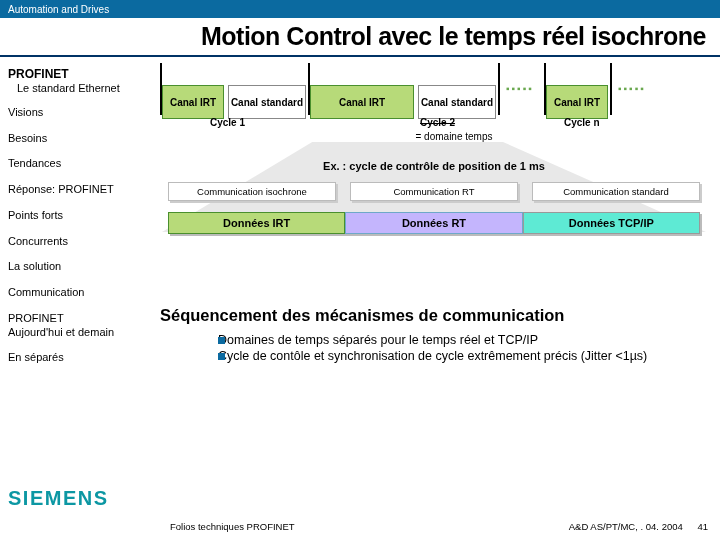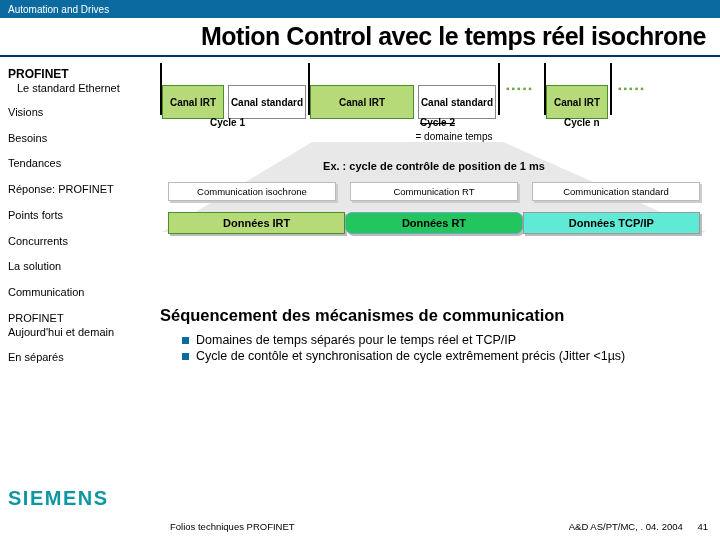--- a/index.html
+++ b/index.html
@@ -29,26 +29,26 @@
   .eqdom { text-align: center; font-size: 10px; margin-top: 0; }
 
   .trapezoid { position: relative; width: 100%; height: 90px; margin-top: 4px; }
   .trap-svg { position: absolute; left: 0; top: -4px; width: 100%; height: 100%; }
   .ex-line { position: absolute; left: 0; right: 0; top: 14px; text-align: center; font-size: 11px; }
   .comm-row { position: absolute; left: 8px; right: 8px; top: 36px; display: flex; gap: 14px; }
   .comm-box { flex: 1; background: #fff; border: 1px solid #bbb; text-align: center; font-size: 9.5px; padding: 3px 2px; box-shadow: 2px 2px 0 #ccc; }
   .data-row { position: absolute; left: 8px; right: 8px; top: 66px; display: flex; }
   .data-box { flex: 1; text-align: center; font-size: 11px; font-weight: 700; padding: 4px 2px; box-shadow: 2px 2px 0 #bbb; border: 1px solid #999; }
   .d-irt { background: #b7da79; border-color: #4a8f2e; }
-  .d-rt  { background: #22c55e; border-color: #6ea8c8; border-radius: 7px; }
+  .d-rt  { background: #c4b5fd; border-color: #6ea8c8; }
   .d-tcp { background: #5eead4; }
 
   .section-h { font-size: 16.5px; font-weight: 700; margin-top: 70px; }
   .bullets { margin: 8px 0 0 22px; font-size: 12.5px; }
-  .bullets li { list-style: none; position: relative; padding-left: 14px; margin-bottom: 2px; }
+  .bullets li { list-style: none; position: relative; margin-bottom: 2px; margin-left: 36px; }
   .bullets li::before { content: ""; position: absolute; left: 0; top: 4px; width: 7px; height: 7px; background: #0b6aa0; }
 
   .footer { position: absolute; left: 170px; right: 12px; bottom: 8px; font-size: 9.5px; display: flex; justify-content: space-between; }
   .footer .pgnum { margin-left: 12px; }
 
   .tick { position: absolute; width: 1.5px; height: 52px; background: #000; top: -6px; }
 </style>
 </head>
 <body>
 <div class="slide">

